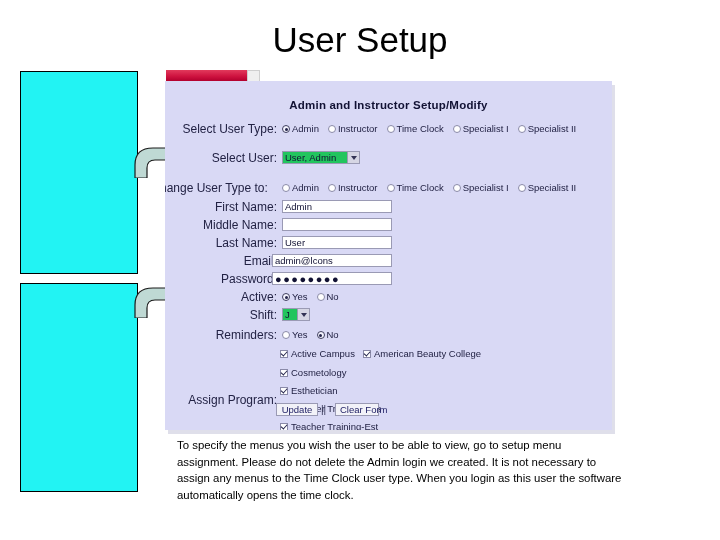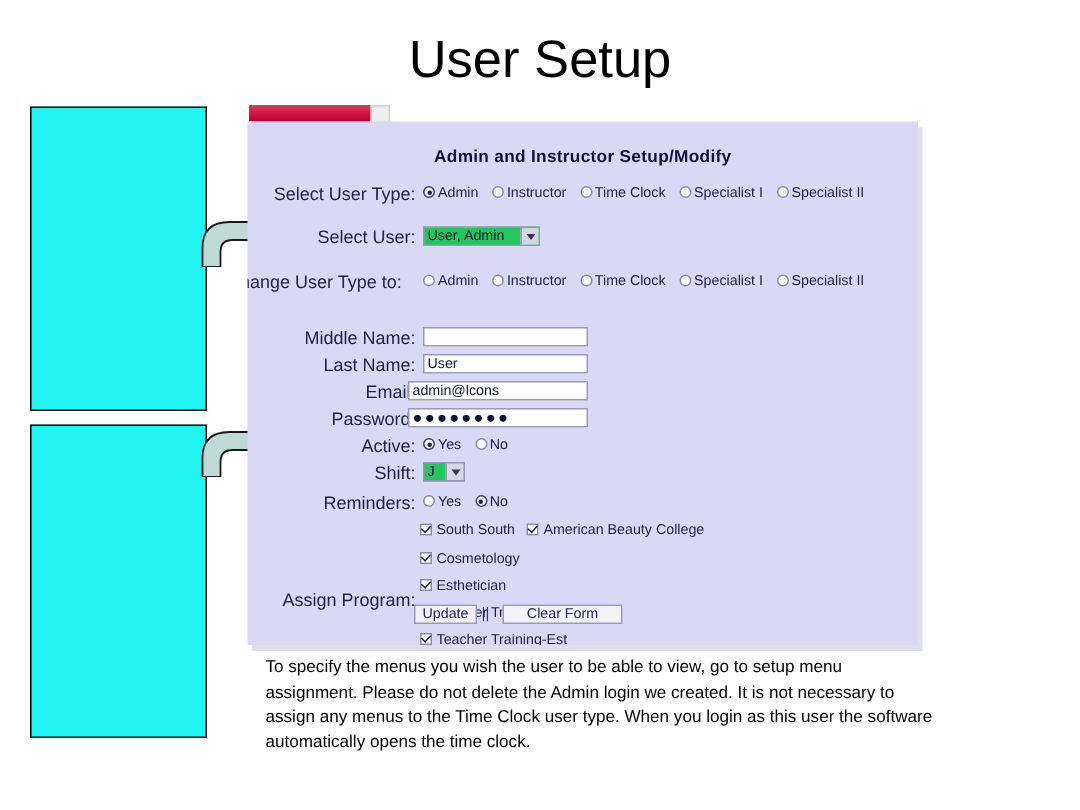--- a/index.html
+++ b/index.html
@@ -165,20 +165,24 @@
       </span>
     </div>
 
     <div class="row" style="top:100px;">
       <span class="lbl" style="left:-5px;width:118px;text-align:left;">hange User Type to:</span>
       <span class="fld" style="left:117px;">
         <span class="ropt"><span class="radio"></span><span>Admin</span></span><span class="ropt"><span class="radio"></span><span>Instructor</span></span><span class="ropt"><span class="radio"></span><span>Time Clock</span></span><span class="ropt"><span class="radio"></span><span>Specialist I</span></span><span class="ropt"><span class="radio"></span><span>Specialist II</span></span>
       </span>
     </div>
 
+    <div class="row" style="top:119px;">
+      <span class="lbl lbl-col">First Name:</span>
+      <span class="textbox" style="left:117px;width:110px;">Admin</span>
+    </div>
 
     <div class="row" style="top:155px;">
       <span class="lbl lbl-col">Last Name:</span>
       <span class="textbox" style="left:117px;width:110px;">User</span>
     </div>
 
     <div class="row" style="top:137px;">
       <span class="lbl lbl-col">Middle Name:</span>
       <span class="textbox" style="left:117px;width:110px;"></span>
     </div>
@@ -210,37 +214,37 @@
 
     <div class="row" style="top:247px;">
       <span class="lbl lbl-col">Reminders:</span>
       <span class="fld" style="left:117px;">
         <span class="ropt"><span class="radio"></span><span>Yes</span></span><span class="ropt"><span class="radio on"></span><span>No</span></span>
       </span>
     </div>
 
     <div class="row" style="top:266px;">
       <span class="fld" style="left:115px;">
-        <span class="copt"><span class="chk on"></span><span>South South</span></span><span class="copt"><span class="chk on"></span><span>American Beauty College</span></span>
+        <span class="copt"><span class="chk on"></span><span>Active Campus</span></span><span class="copt"><span class="chk on"></span><span>American Beauty College</span></span>
       </span>
     </div>
 
     <div class="row" style="top:285px;height:70px;">
       <span class="lbl lbl-col" style="top:27px;">Assign Program:</span>
       <span class="fld" style="left:115px;top:0;">
         <div class="copt" style="margin-bottom:4px;"><span class="chk on"></span><span>Cosmetology</span></div>
         <div class="copt" style="margin-bottom:4px;"><span class="chk on"></span><span>Esthetician</span></div>
         <div class="copt" style="margin-bottom:4px;"><span class="chk on"></span><span>Teacher Training-Cos</span></div>
         <div class="copt"><span class="chk on"></span><span>Teacher Training-Est</span></div>
       </span>
     </div>
 
     <div class="row" style="top:322px;">
       <span class="btn" style="left:111px;width:42px;">Update</span>
       <span class="btn-sep" style="left:156px;">||</span>
-      <span class="btn" style="left:170px;width:80px;">Clear Form</span>
+      <span class="btn" style="left:170px;width:44px;">Clear Form</span>
     </div>
 
   </div>
 
   <div class="caption">To specify the menus you wish the user to be able to view, go to setup menu assignment. Please do not delete the Admin login we created. It is not necessary to assign any menus to the Time Clock user type.  When you login as this user the software automatically opens the time clock.</div>
 
 </div>
 
 </body></html>

